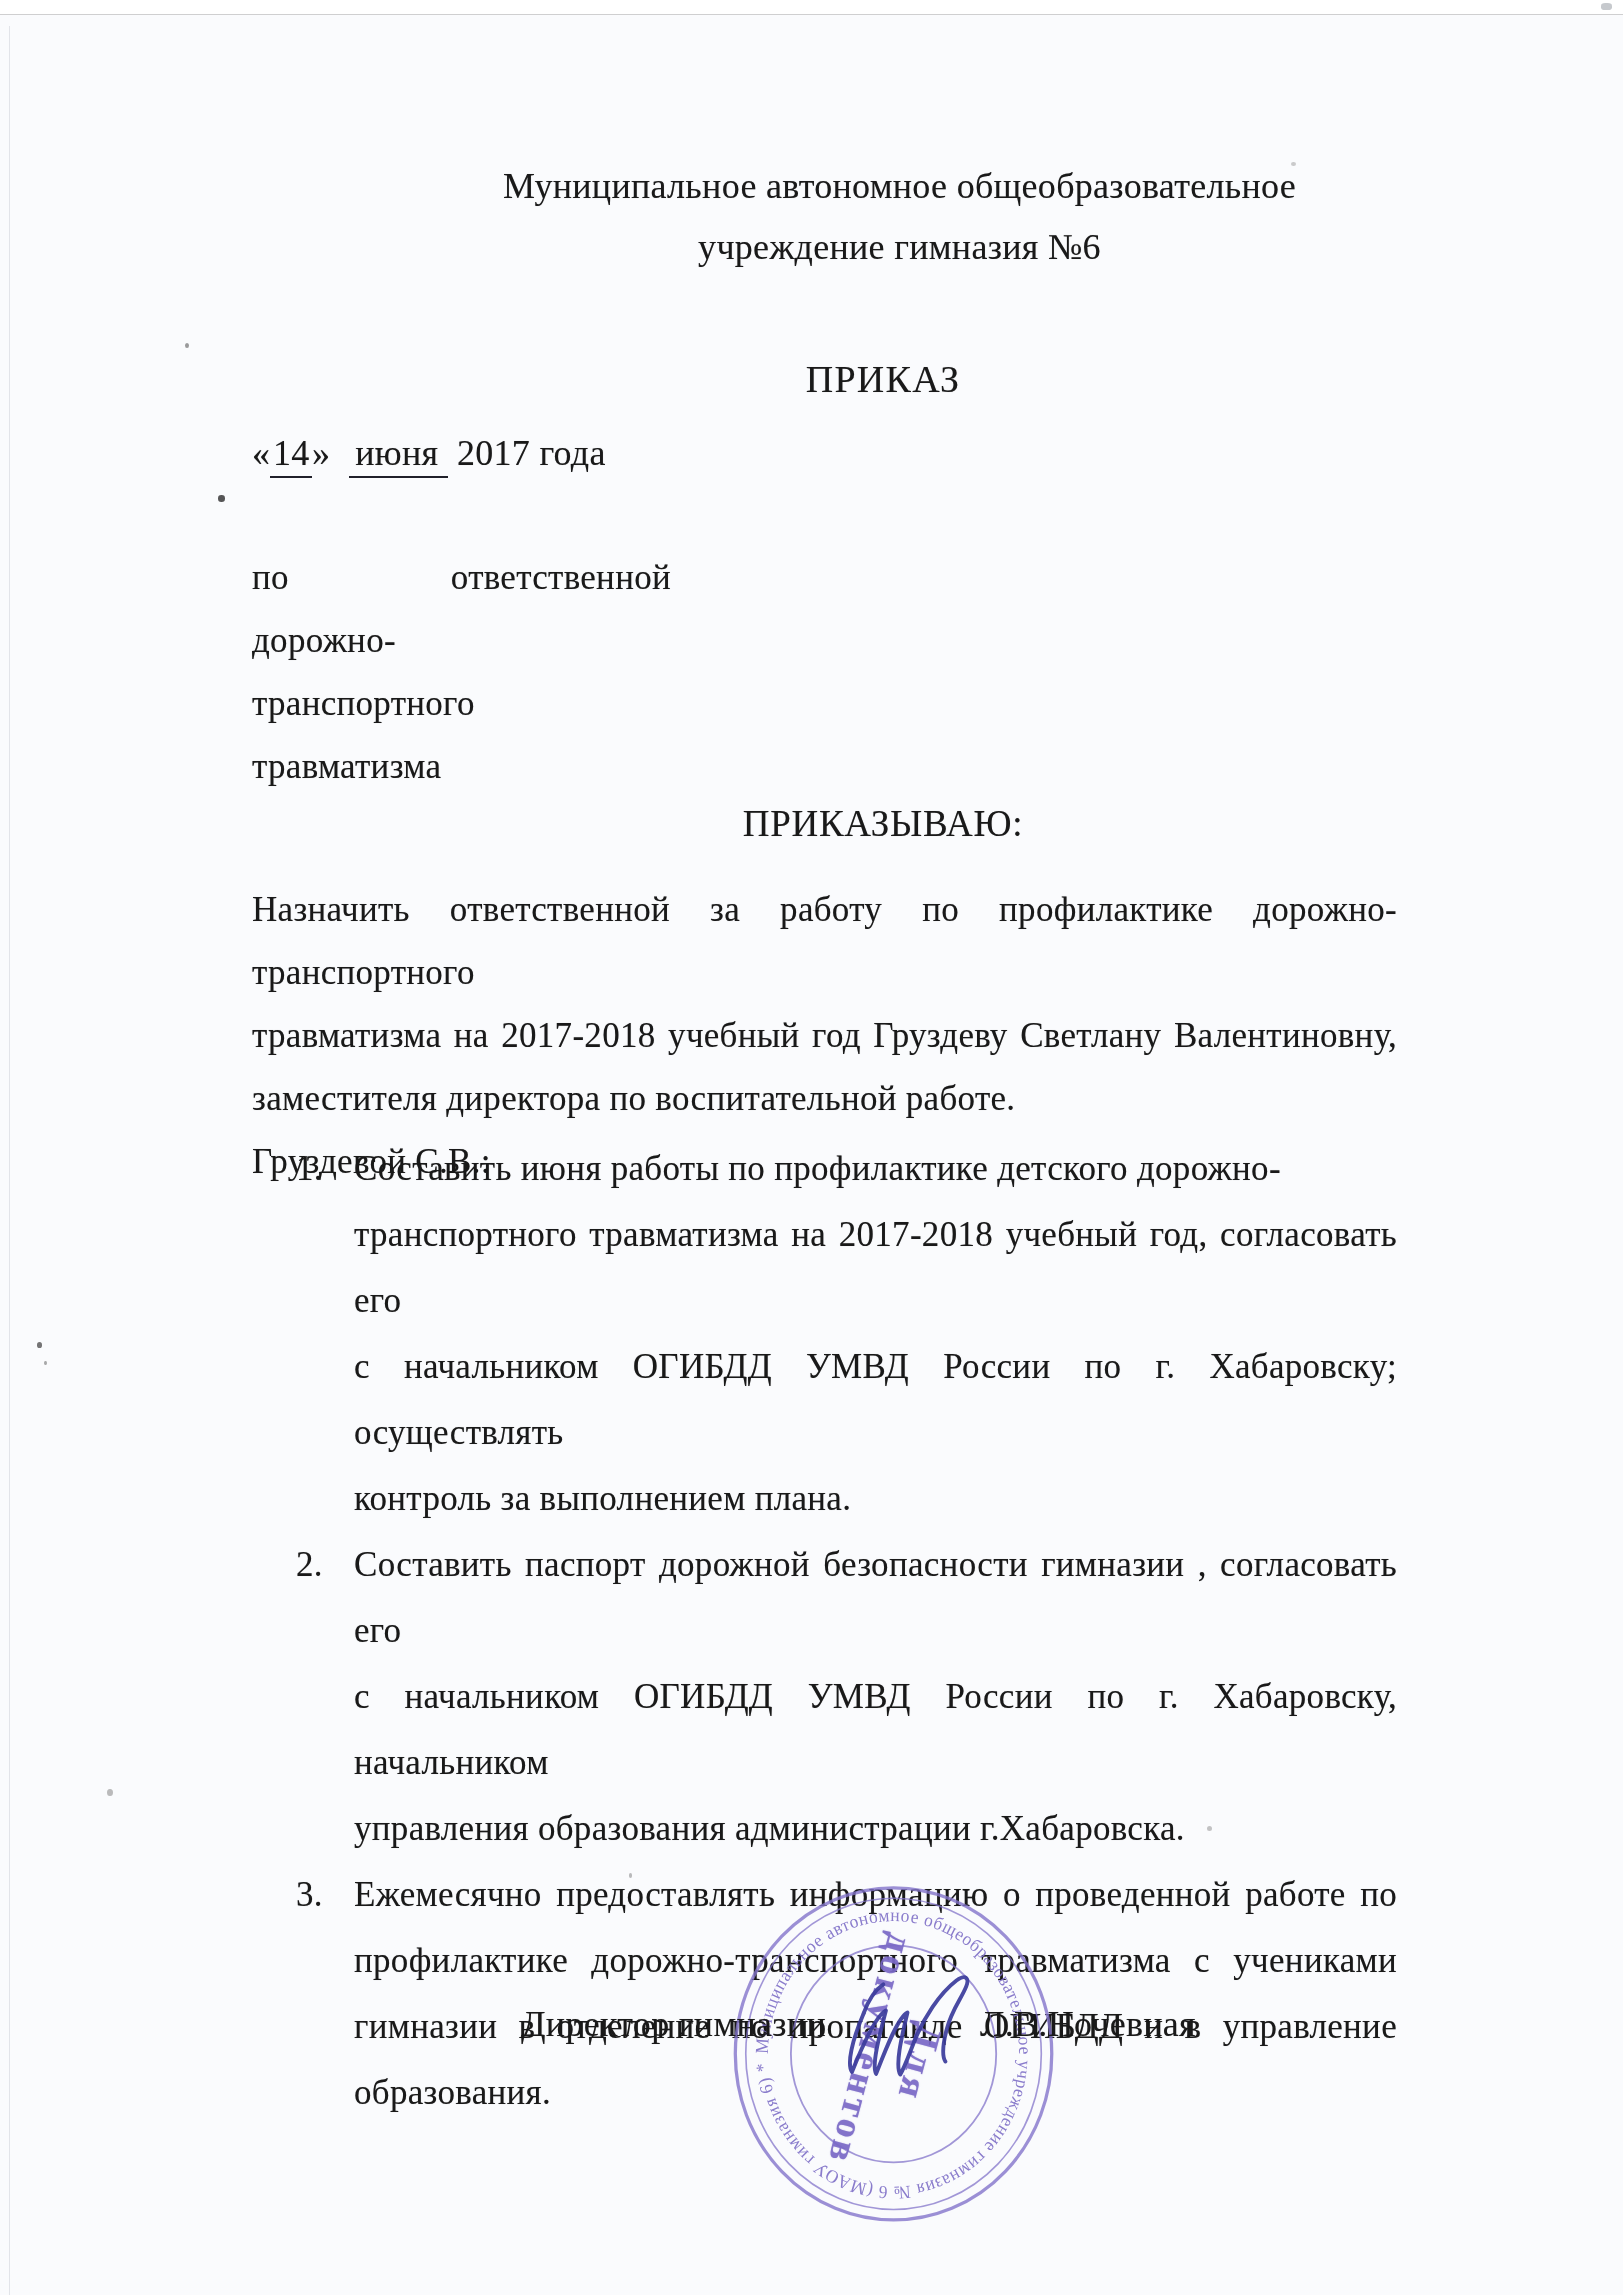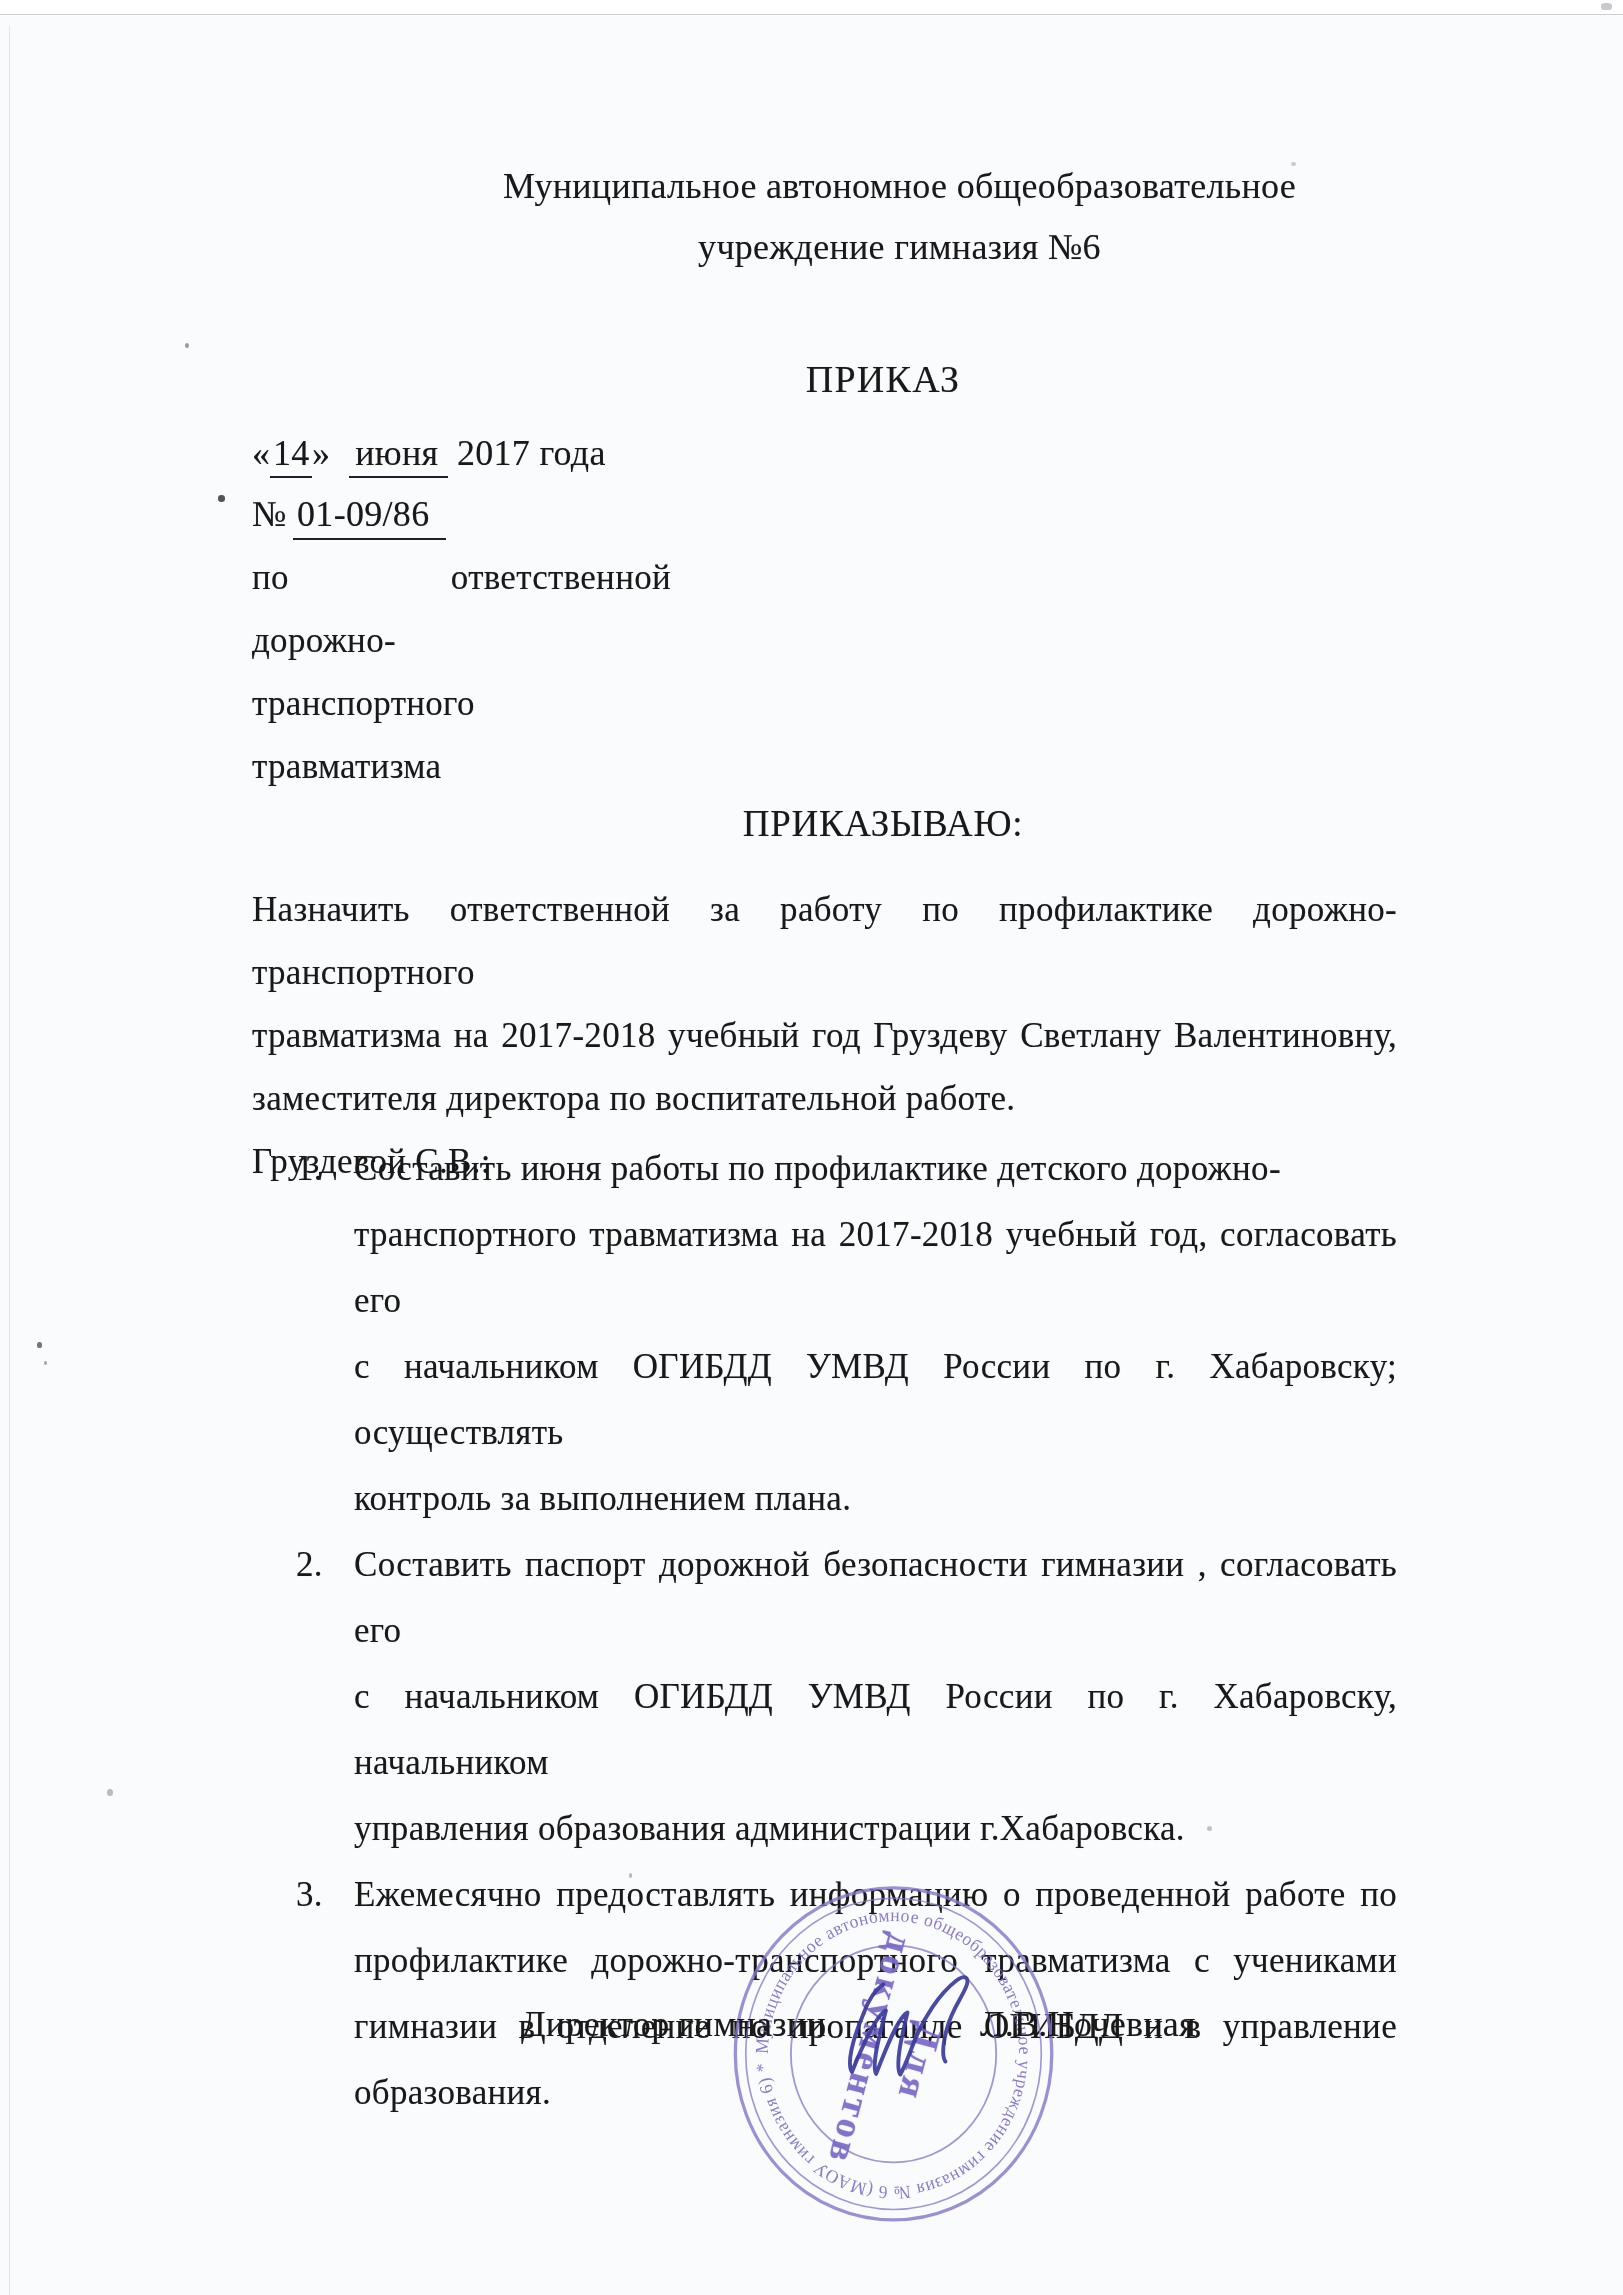--- a/index.html
+++ b/index.html
@@ -68,21 +68,20 @@
   <div class="line">Муниципальное автономное общеобразовательное</div>
   <div class="line">учреждение гимназия №6</div>
 </div>
 
 <div class="txt order-title center">
   <span>ПРИКАЗ</span>
 </div>
 
 <div class="txt date-block">
   <div class="line"><span>«</span><span class="u14">14</span><span>»</span><span class="umonth">июня</span> <span>2017 года</span></div>
-  <div class="line"><span>№</span><span class="unum">01-09/86</span></div>
 </div>
 
 <div class="txt subject-block">
   <div class="just">по ответственной дорожно-</div>
   <div class="just">транспортного травматизма</div>
 </div>
 
 <div class="txt resolve-title center">
   <span>ПРИКАЗЫВАЮ:</span>
 </div>

